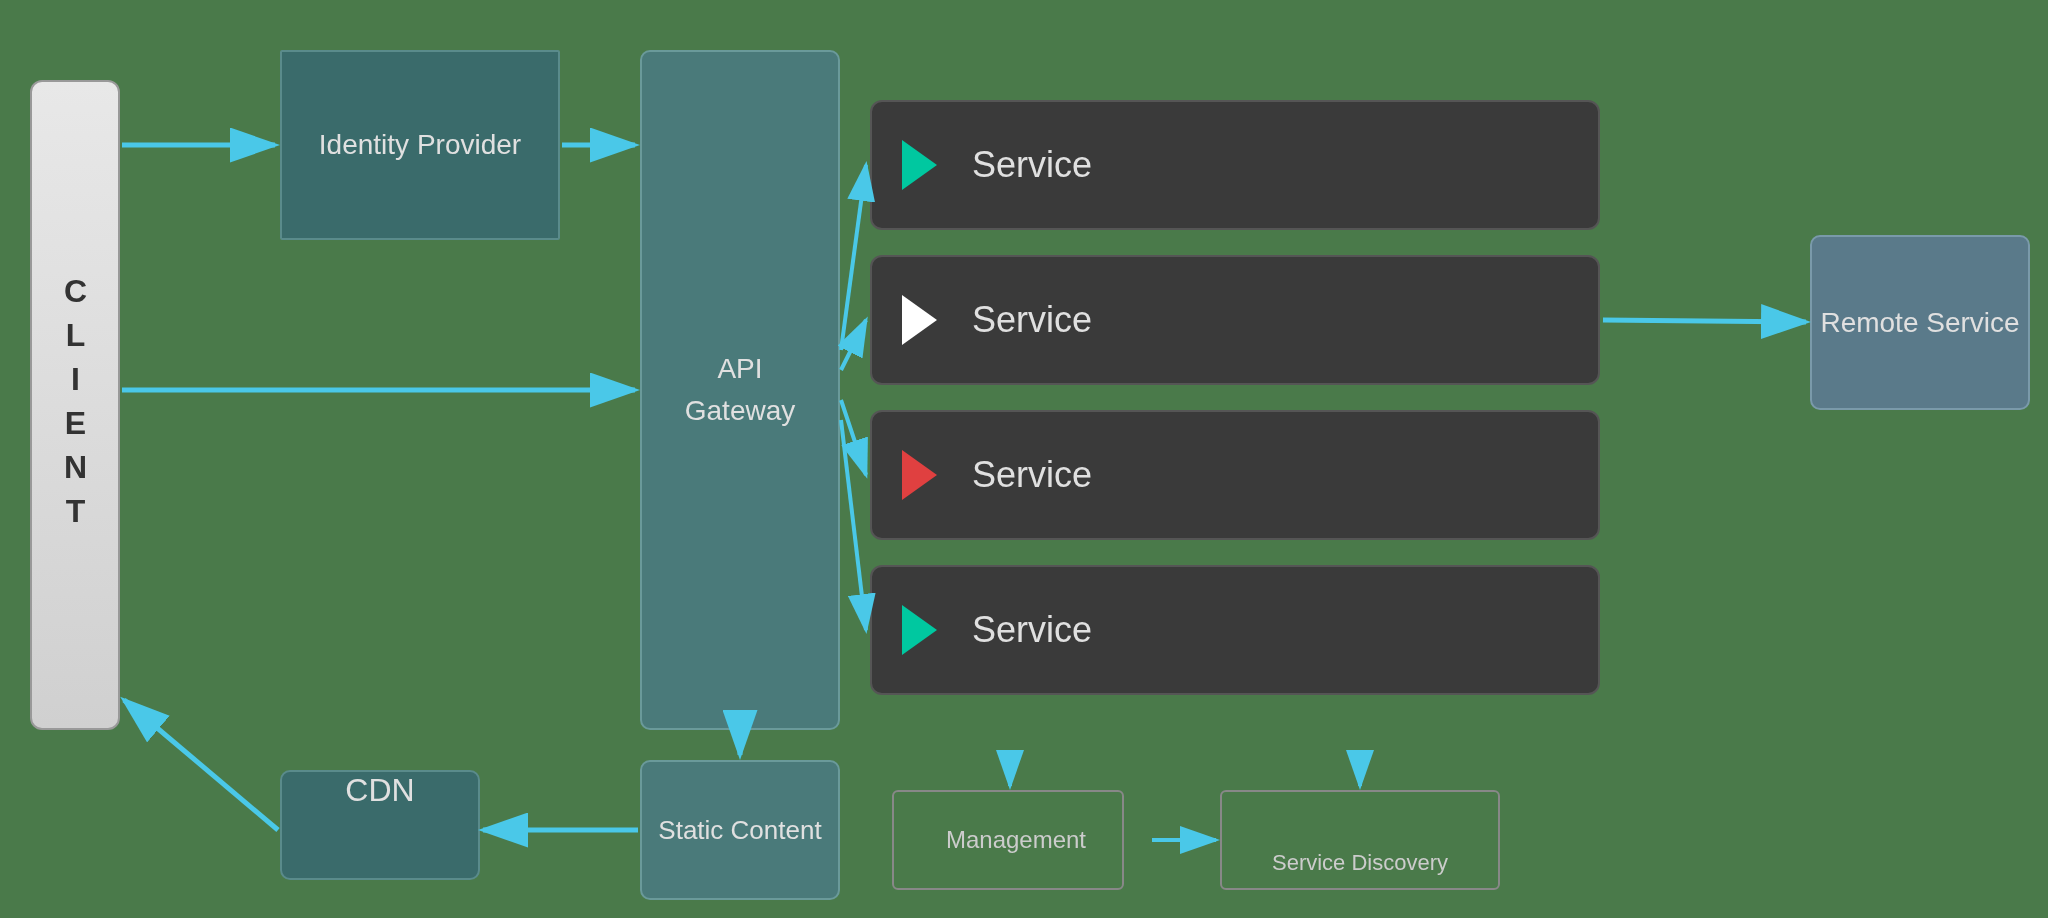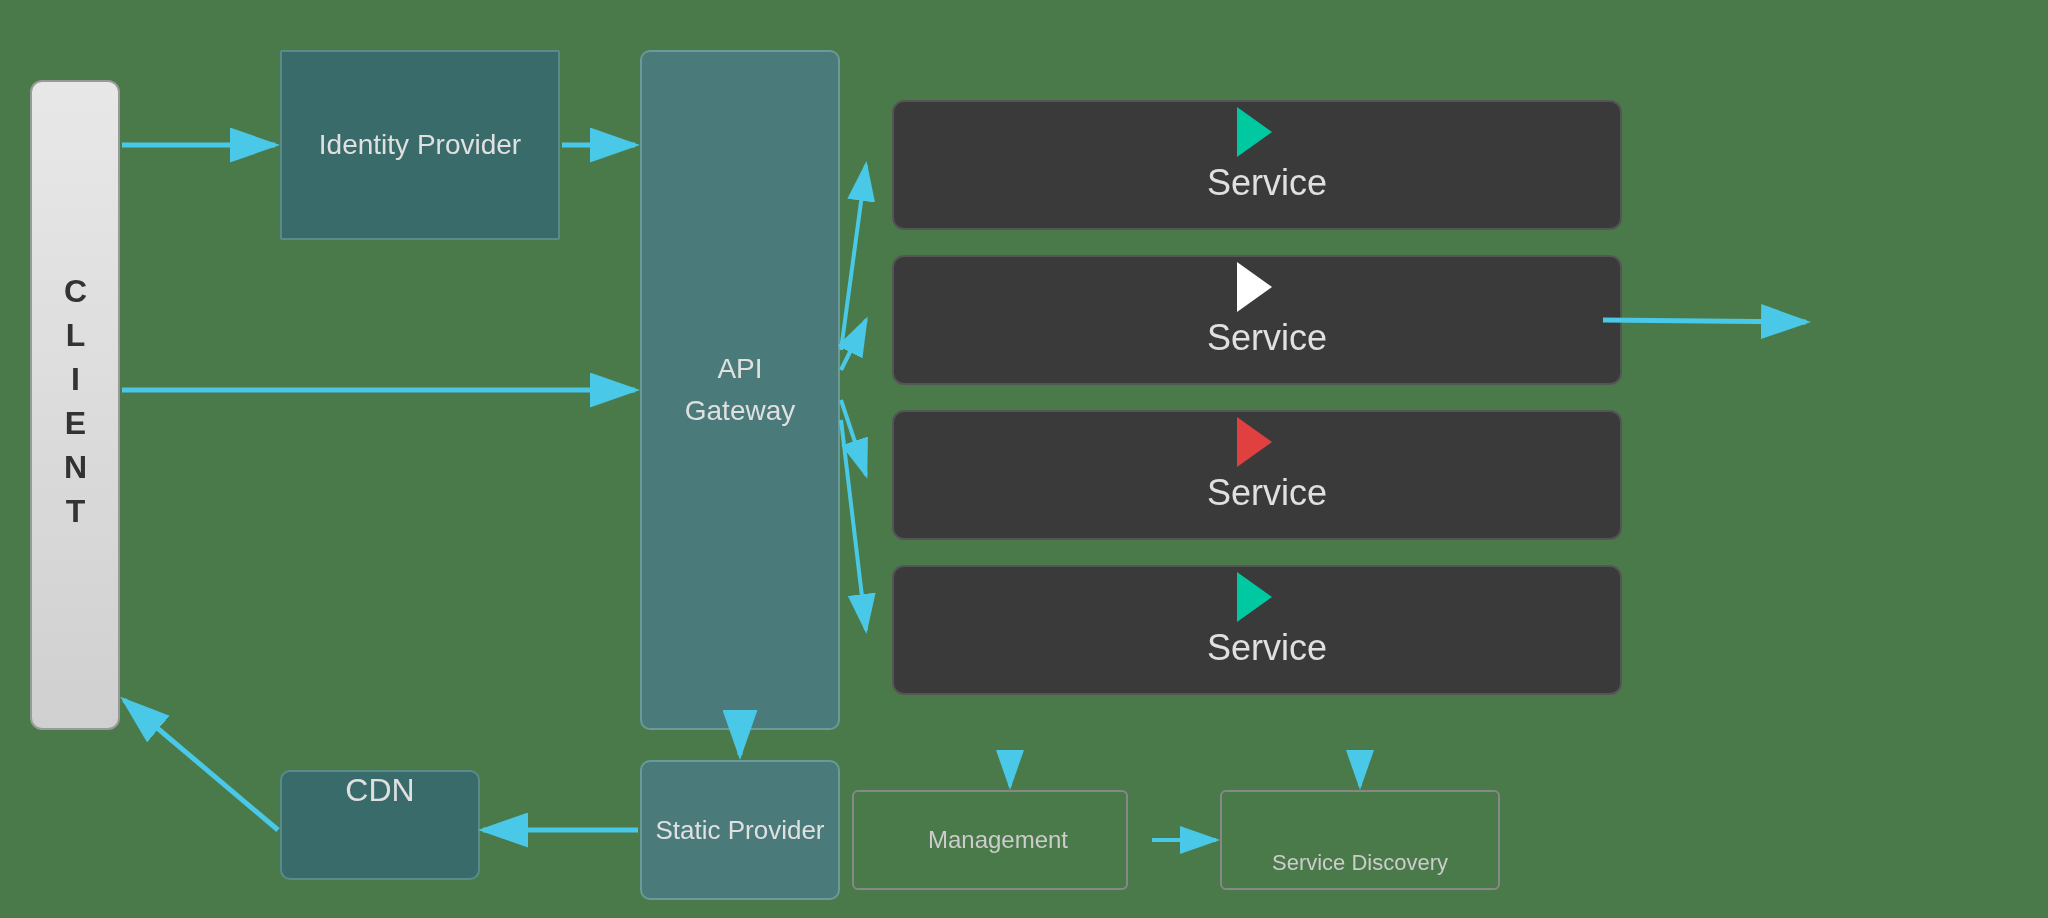--- a/index.html
+++ b/index.html
@@ -142,30 +142,29 @@
       transform: translateX(-50%);
       font-size: 38px;
       font-weight: bold;
       color: #00aaff;
       white-space: nowrap;
     }
 
     
     .service-box {
       position: absolute;
-      left: 892px;
+      left: 870px;
       width: 730px;
       height: 130px;
       background: #3a3a3a;
       border: 2px solid #555;
       border-radius: 12px;
       display: flex;
       align-items: center;
       padding-left: 20px;
-      flex-direction: column;
     }
     .service-box-1 { top: 100px; }
     .service-box-2 { top: 255px; }
     .service-box-3 { top: 410px; }
     .service-box-4 { top: 565px; }
 
     .service-chevron {
       width: 60px;
       height: 60px;
       margin-right: 20px;
@@ -195,23 +194,23 @@
     .remote-service-text {
       font-size: 28px;
       color: #e0e0e0;
       text-align: center;
       line-height: 1.4;
     }
 
     
     .management-box {
       position: absolute;
-      left: 852px;
+      left: 892px;
       top: 790px;
-      width: 276px;
+      width: 232px;
       height: 100px;
       background: transparent;
       border: 2px solid #888;
       border-radius: 6px;
       display: flex;
       align-items: center;
       justify-content: center;
       padding-left: 16px;
     }
     .management-text {
@@ -276,21 +275,21 @@
 
   <div class="identity-box">
     <div class="identity-text">Identity Provider</div>
   </div>
 
   <div class="api-gateway-box">
     <div class="api-gateway-text">API<br>Gateway</div>
   </div>
 
   <div class="static-content-box">
-    <div class="static-content-text">Static Provider</div>
+    <div class="static-content-text">Static Content</div>
   </div>
 
   <div class="cdn-box">
     <div class="cdn-text">CDN</div>
   </div>
 
 
   <div class="service-box service-box-1">
     <svg class="service-chevron" viewBox="0 0 60 60">
       <polygon points="10,5 45,30 10,55" fill="#00c8a0"></polygon>
@@ -312,20 +311,23 @@
     <span class="service-label">Service</span>
   </div>
 
   <div class="service-box service-box-4">
     <svg class="service-chevron" viewBox="0 0 60 60">
       <polygon points="10,5 45,30 10,55" fill="#00c8a0"></polygon>
     </svg>
     <span class="service-label">Service</span>
   </div>
 
+  <div class="remote-service-box">
+    <div class="remote-service-text">Remote Service</div>
+  </div>
 
   <div class="management-box">
     <div class="management-text">Management</div>
   </div>
 
   <div class="service-discovery-box">
     <div class="service-discovery-text">Service Discovery</div>
   </div>
 
   <svg class="arrows-svg">

